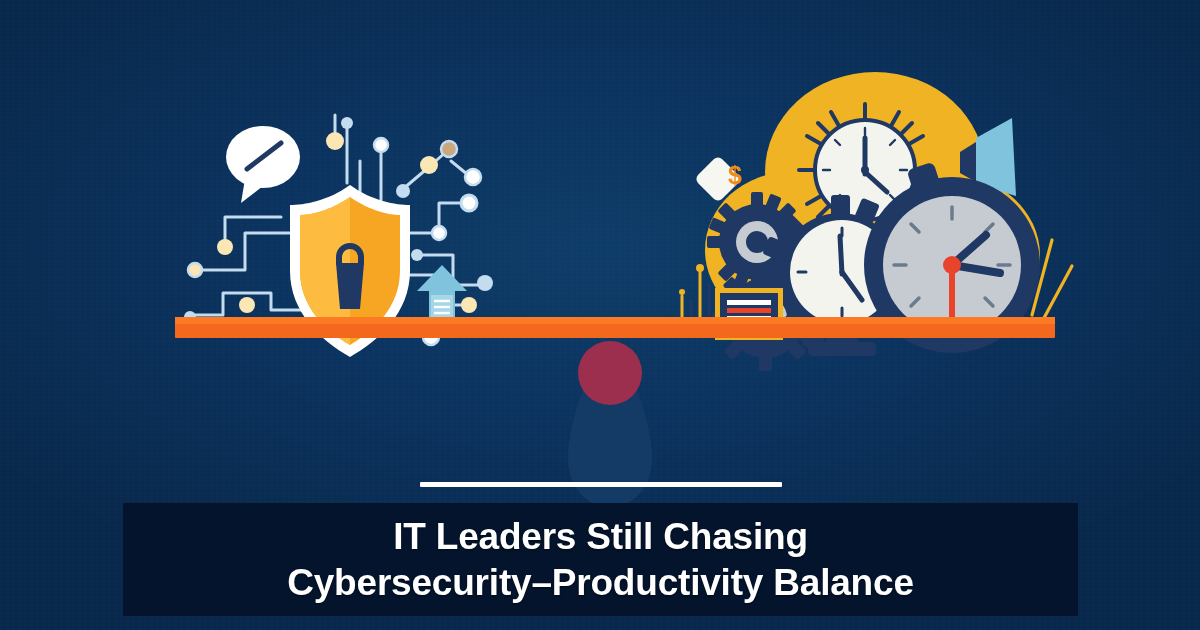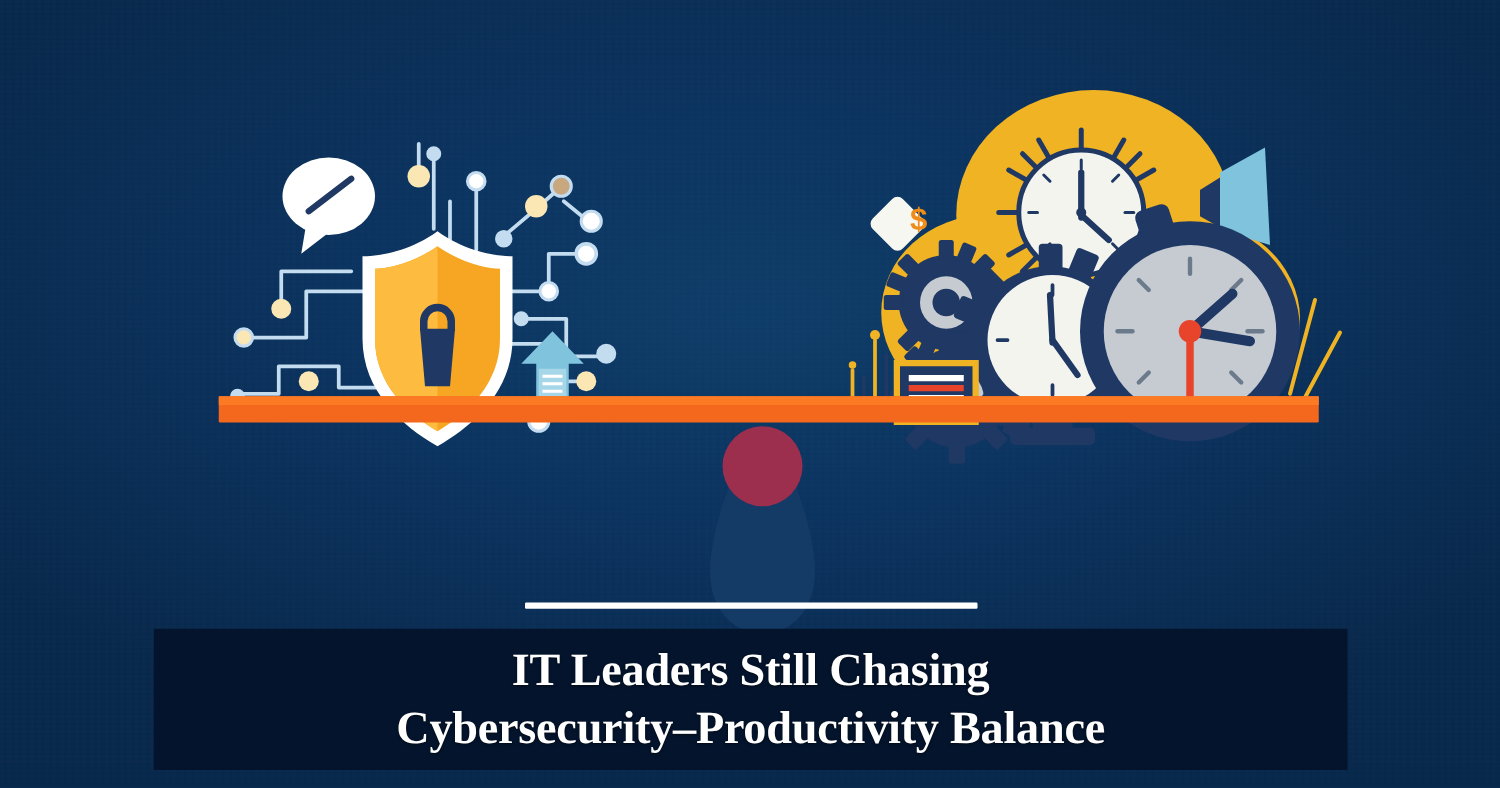--- a/index.html
+++ b/index.html
@@ -43,21 +43,21 @@
     height: 113px;
     background: #04142c;
     box-shadow: 0 0 0 0 rgba(0,0,0,0);
     display: flex;
     flex-direction: column;
     align-items: center;
     justify-content: center;
   }
   #caption-text {
     color: #ffffff;
-    font-family: Liberation Serif, serif;
+    font-family: Liberation Sans, sans-serif;
     font-weight: bold;
     font-size: 37px;
     line-height: 1.22;
     text-align: center;
     letter-spacing: -0.2px;
     white-space: pre-line;
     text-shadow: 0 1px 2px rgba(0,0,0,.5);
   }
   #title-divider {
     position: absolute;

